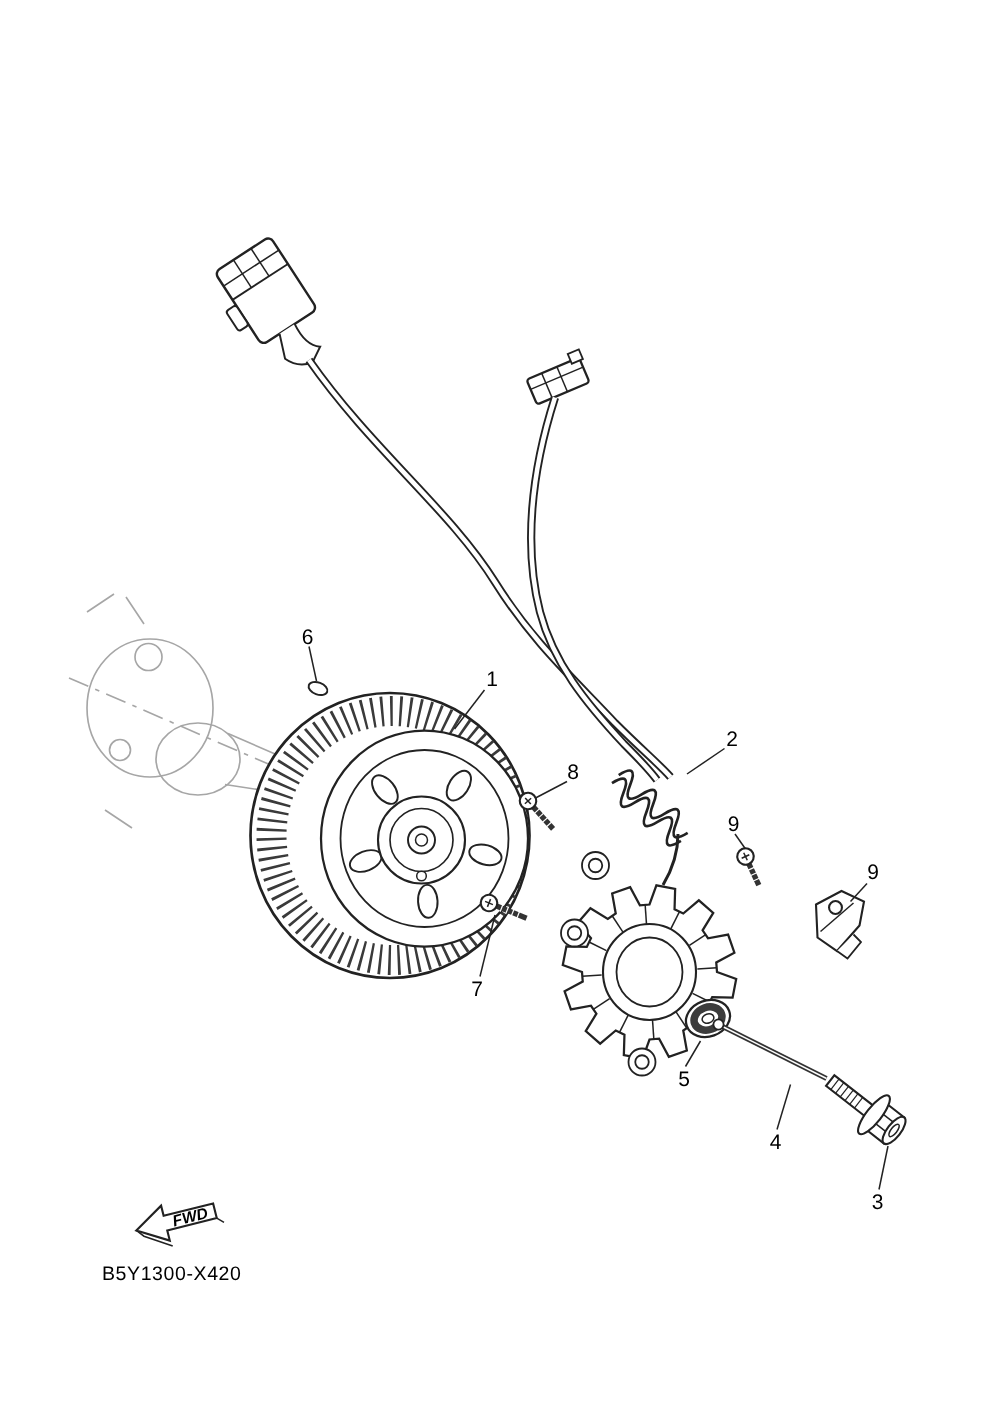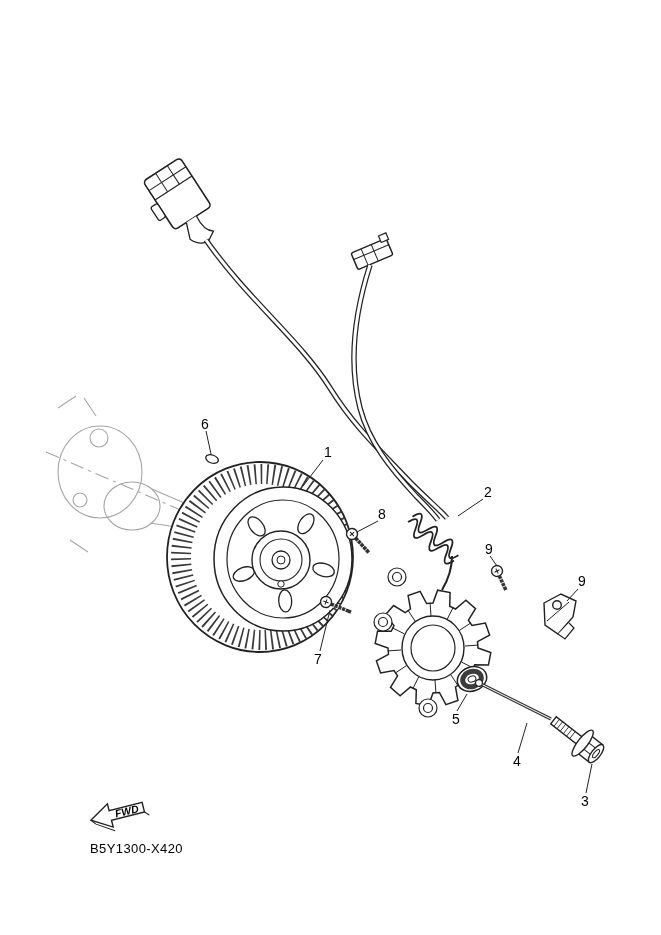--- a/index.html
+++ b/index.html
@@ -14,21 +14,21 @@
   .part-label{
     position:absolute;
     transform:translate(-50%,-50%);
     font-size:14px;
     color:#000;
     font-family:"Liberation Sans", sans-serif;
     user-select:none;
   }
   .code{
     position:absolute;
-    left:90px;top:841px;
+    left:68px;top:841px;
     font-size:13px;
     letter-spacing:.4px;
     color:#000;
   }
 </style>
 </head>
 <body>
 
 <div class="canvas">
 

